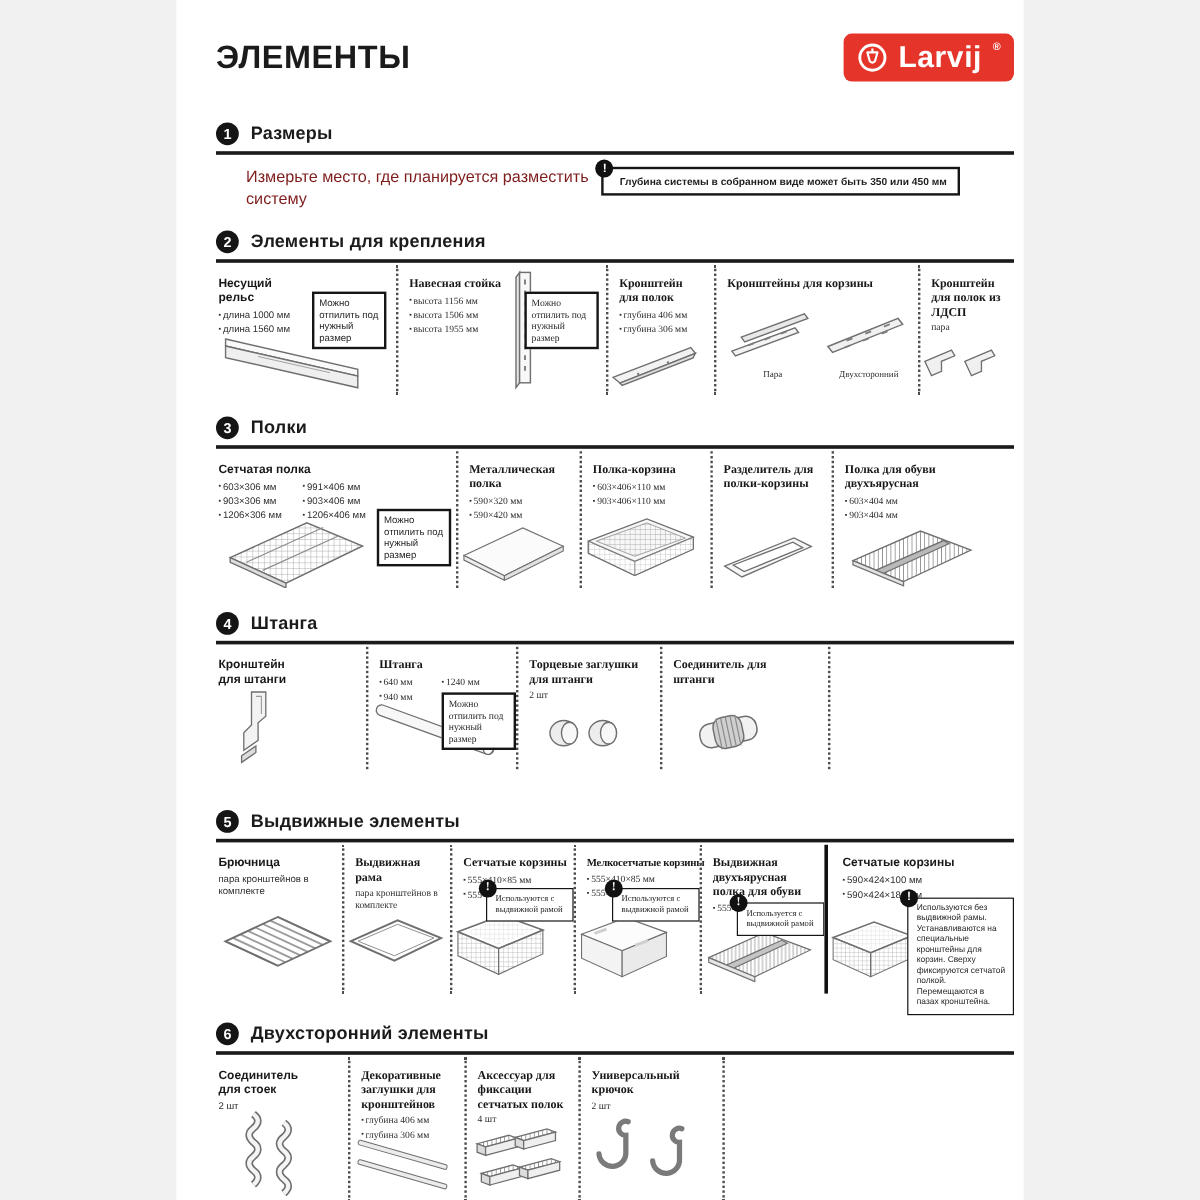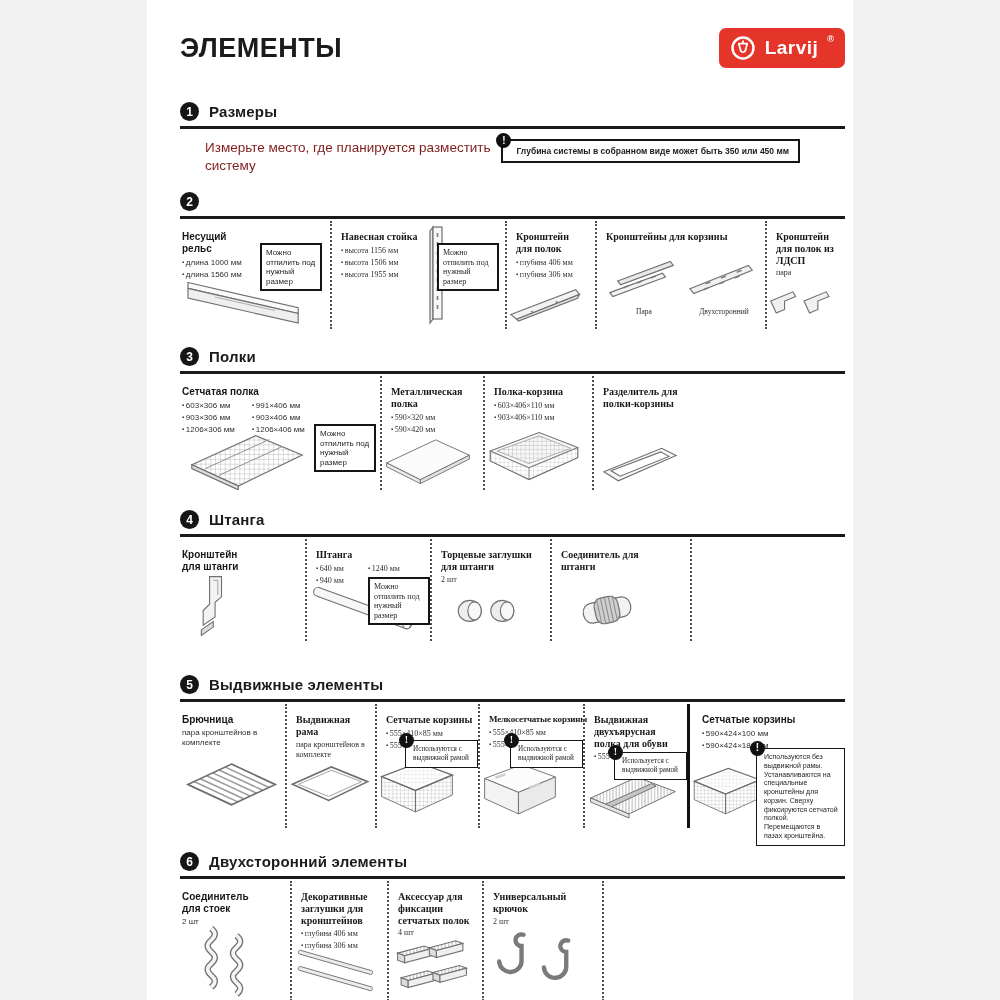--- a/index.html
+++ b/index.html
@@ -3,21 +3,21 @@
 <meta charset="utf-8">
 <style>
   html,body{margin:0;padding:0;background:#e9e9e9;font-family:"Liberation Sans",sans-serif;}
   .canvas{position:relative;width:1000px;height:1000px;background:#f1f1f1;overflow:hidden;}
   .page{position:absolute;left:147px;top:0;width:706px;height:1000px;background:#ffffff;}
   .inner{position:absolute;left:33px;top:0;width:665px;}
   
   .hdr{display:flex;justify-content:space-between;align-items:center;padding-top:26px;height:44px;}
   .pagetitle{font-size:27px;font-weight:800;color:#1b1b1b;letter-spacing:.5px;margin:0;}
   .logo{display:flex;align-items:center;gap:8px;background:#e5352b;border-radius:7px;height:40px;padding:0 12px 0 10px;}
-  .logo .brandname{color:#fff;font-weight:800;font-size:19px;letter-spacing:.5px;}
+  .logo .brandname{color:#fff;font-weight:800;font-size:25px;letter-spacing:.5px;}
   .logo .reg{color:#fff;font-size:9px;vertical-align:top;position:relative;top:-9px;left:1px;font-weight:700;}
   
   .sec-head{display:flex;align-items:center;gap:10px;}
   .badge{width:19px;height:19px;border-radius:50%;background:#151515;color:#fff;font-size:12px;font-weight:700;display:flex;align-items:center;justify-content:center;flex:0 0 19px;}
   .sec-title{font-size:15px;font-weight:800;color:#1b1b1b;margin:0;letter-spacing:.2px;}
   .rule{height:3px;background:#1a1a1a;margin-top:5px;}
   
   .s1body{display:flex;align-items:flex-start;margin-top:10px;}
   .s1text{font-size:13.5px;color:#7f1d1d;padding-left:25px;line-height:1.3;}
   .note1{position:relative;border:2px solid #151515;font-weight:700;font-size:8.5px;color:#1d1d1d;padding:5px 9px 5px 13px;margin-left:auto;margin-right:45px;white-space:nowrap;background:#fff;}
@@ -89,20 +89,21 @@
       <div class="note1">
         <span class="exc">!</span>
         <span>Глубина системы в собранном виде может быть 350 или 450 мм</span>
       </div>
     </div>
   </div>
 
   <div id="s2">
     <div class="sec-head">
       <span class="badge">2</span>
+      <h2 class="sec-title">Элементы для крепления</h2>
     </div>
     <div class="rule"></div>
     <div class="cols">
       <div class="col" style="width:150px">
         <p class="it" style="max-width:58px">Несущий рельс</p>
         <div class="bl">
           <span class="b">длина 1000 мм</span>
           <span class="b">длина 1560 мм</span>
         </div>
         <div class="saw" style="right:8px;top:22px">Можно отпилить под нужный размер</div>
@@ -233,20 +234,34 @@
             <path class="lineart" d="M4,32 L4,44 L50,66 L108,40 L108,28" fill="none"></path>
           </svg>
         </div>
       </div>
       <div class="col sep" style="width:101px">
         <p class="it" style="max-width:92px">Разделитель для полки-корзины</p>
         <div class="fig" style="left:2px;top:56px">
           <svg width="88" height="56" viewBox="0 0 96 62">
             <polygon class="lineart" points="8,44 72,18 88,26 24,54" fill="#f6f6f6"></polygon>
             <polygon class="lineart" points="16,43 71,22 80,27 26,49" fill="#ffffff"></polygon>
+          </svg>
+        </div>
+      </div>
+      <div class="col sep" style="width:152px">
+        <p class="it" style="max-width:95px">Полка для обуви двухъярусная</p>
+        <div class="bl">
+          <span class="b">603×404 мм</span>
+          <span class="b">903×404 мм</span>
+        </div>
+        <div class="fig" style="left:2px;top:56px">
+          <svg width="126" height="58" viewBox="0 0 124 66">
+            <polygon class="lineart" points="6,40 70,12 118,30 54,60" fill="url(#vlines)"></polygon>
+            <polygon class="lineart" points="28,49 92,21 97,24 33,53" fill="#b9b9b9"></polygon>
+            <polygon class="lineart" points="6,40 54,60 54,64 6,44" fill="#e4e4e4"></polygon>
           </svg>
         </div>
       </div>
     </div>
   </div>
 
   <div id="s4">
     <div class="sec-head">
       <span class="badge">4</span>
       <h2 class="sec-title">Штанга</h2>

